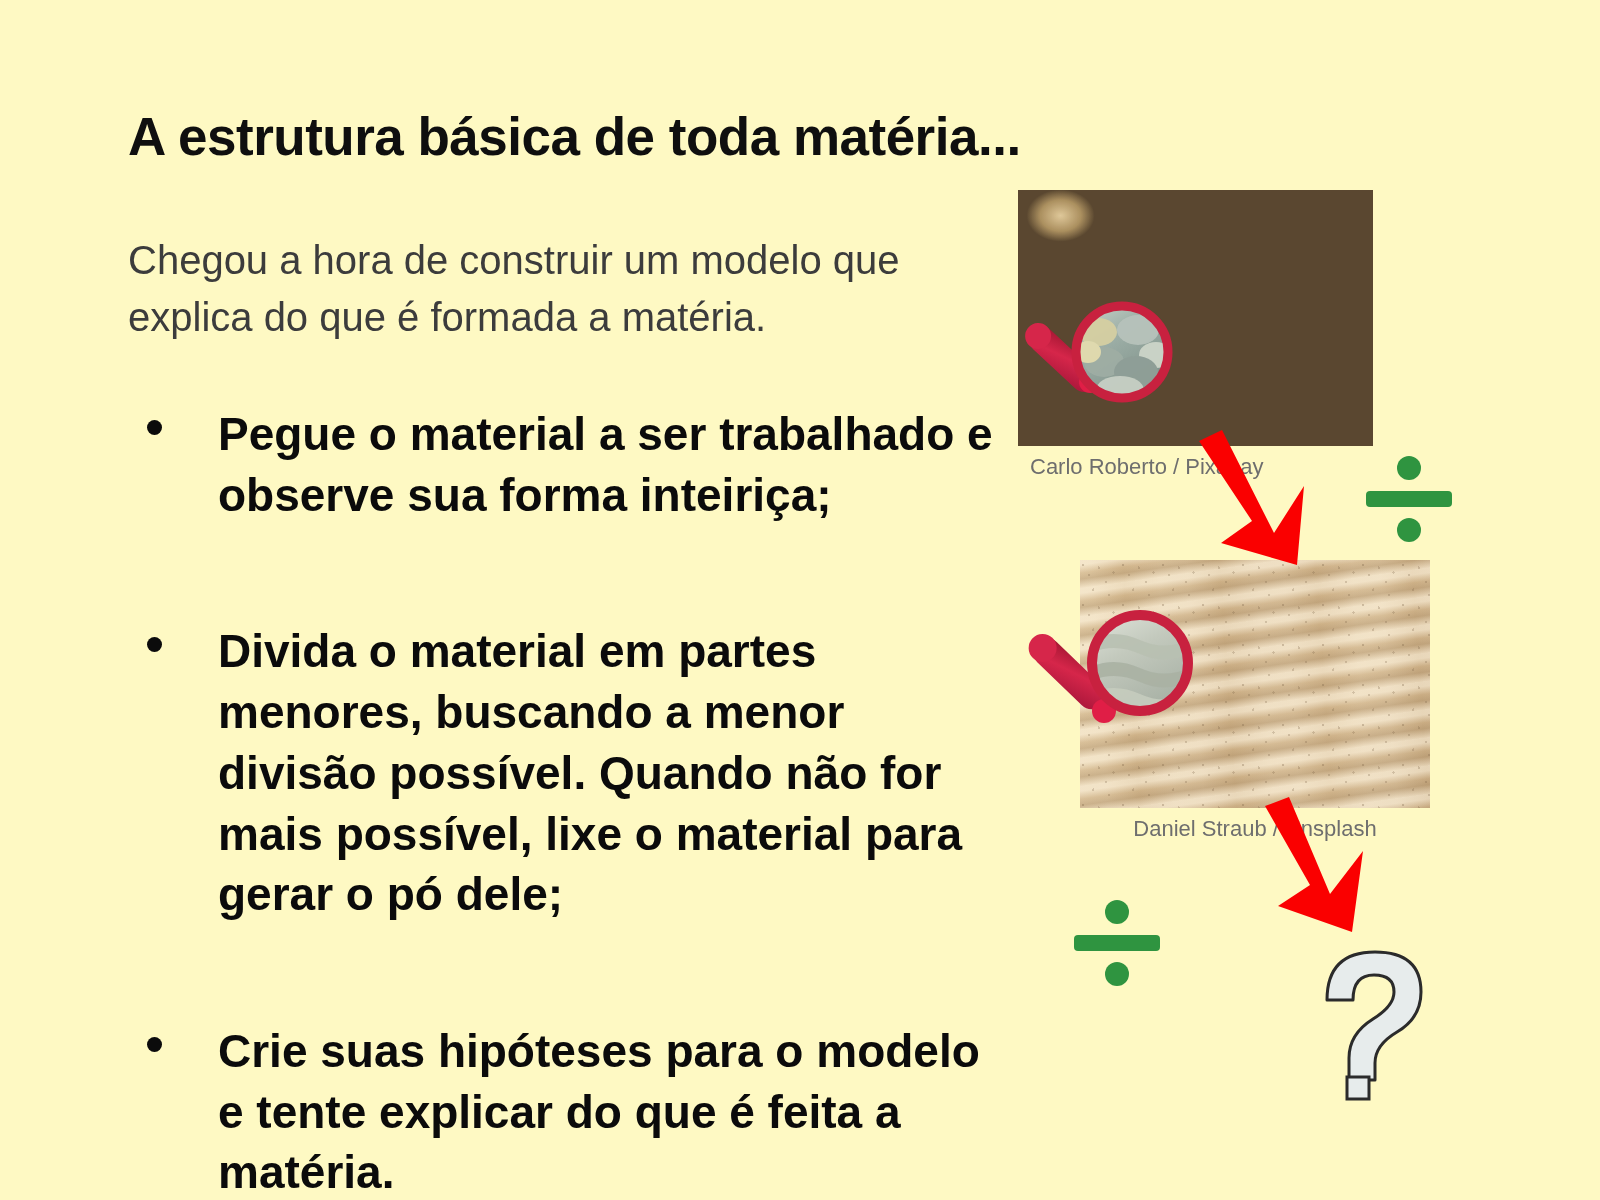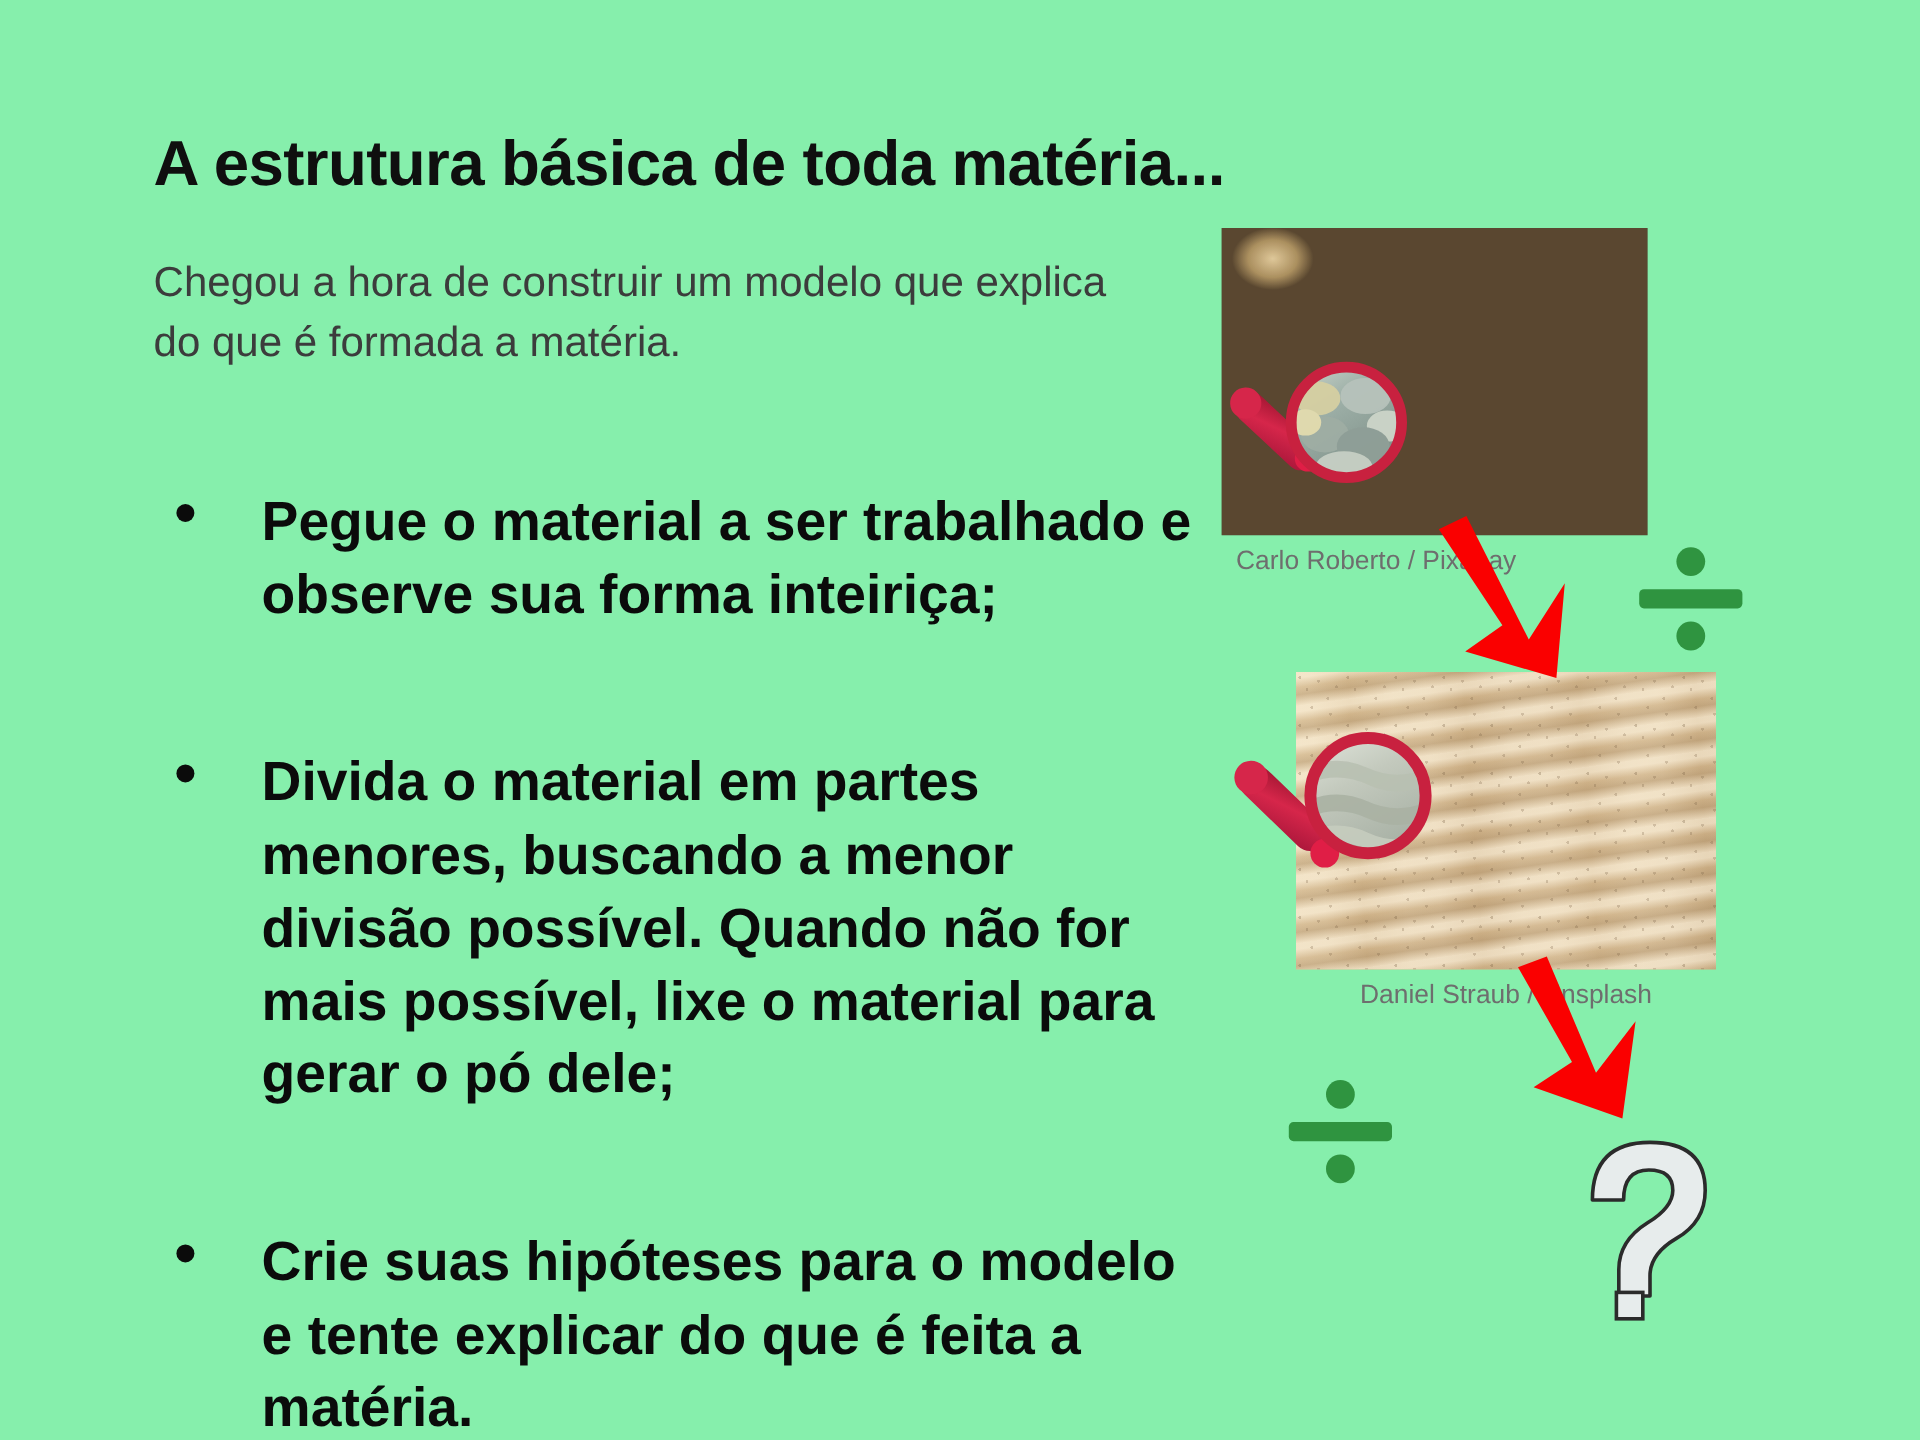--- a/index.html
+++ b/index.html
@@ -7,42 +7,42 @@
     padding: 0;
     background: #ffffff;
   }
   body {
     font-family: "Liberation Sans", sans-serif;
   }
   .slide {
     position: relative;
     width: 1600px;
     height: 1200px;
-    background: #86efac;
+    background: #fef9c3;
     overflow: hidden;
   }
 
   
   .title {
     position: absolute;
     left: 128px;
     top: 108px;
     width: 1000px;
     font-size: 53px;
     font-weight: bold;
     color: #0f0f0f;
     letter-spacing: -0.5px;
     line-height: 1.1;
   }
   .subtitle {
     position: absolute;
     left: 128px;
-    top: 211px;
+    top: 232px;
     width: 800px;
-    font-size: 35px;
+    font-size: 40px;
     font-weight: 300;
     color: #3c3c3c;
     line-height: 1.42;
   }
   .bullets {
     position: absolute;
     left: 140px;
     top: 404px;
     width: 860px;
   }

